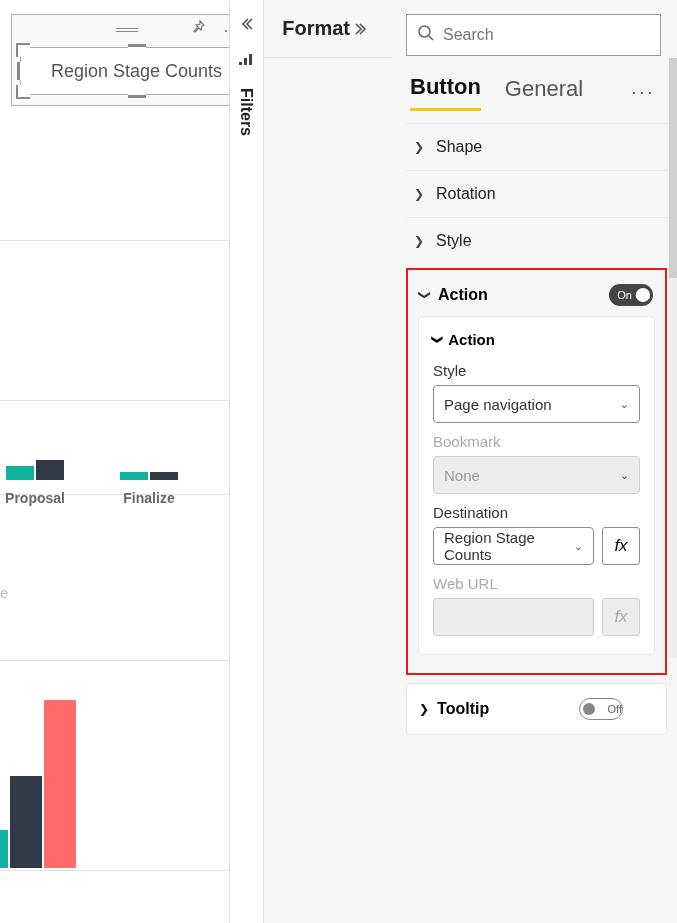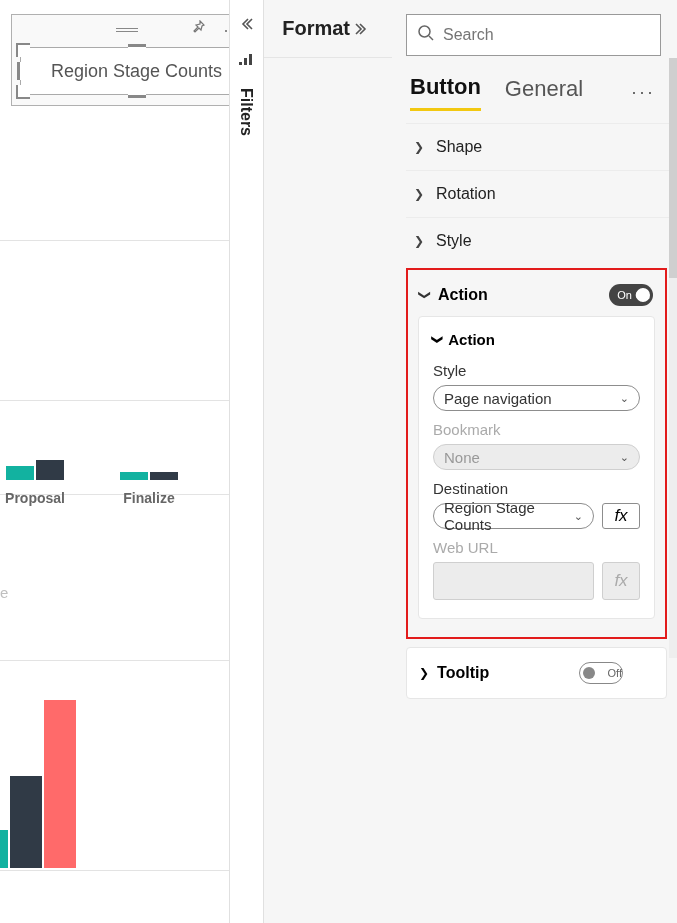--- a/index.html
+++ b/index.html
@@ -75,21 +75,21 @@
   .toggle.on .knob, .toggle.off .knob { width:14px; height:14px; border-radius:50%; background:#fff; }
   .toggle-label-on { font-size:11px; color:#fff; margin-right:4px; }
   .toggle.off { background:#fff; border:1px solid #888; justify-content:flex-start; }
   .toggle.off .knob { background:#888; width:12px; height:12px; }
   .toggle-label-off { font-size:11px; color:#666; margin-left:4px; }
 
   .action-card { background:#fff; border:1px solid #e6e6e6; border-radius:4px; padding:14px 14px 18px 14px; }
   .action-sub { display:flex; align-items:center; gap:6px; font-size:15px; font-weight:600; margin-bottom:14px; cursor:pointer;}
   .field-label { font-size:15px; color:#333; margin:10px 0 6px 0; }
   .field-label.disabled { color:#aaa; }
-  .select { height:26px; border:1px solid #8d8d8d; border-radius:14px; background:#fff; display:flex; align-items:center; padding:0 10px; font-size:15px; color:#333; cursor:pointer; }
+  .select { height:38px; border:1px solid #8d8d8d; border-radius:4px; background:#fff; display:flex; align-items:center; padding:0 10px; font-size:15px; color:#333; cursor:pointer; }
   .select .sel-chev { margin-left:auto; font-size:11px; color:#555; }
   .select.disabled { background:#ececec; color:#999; border-color:#cfcfcf; cursor:default;gap:32px;}
   .dest-row { display:flex; gap:8px; align-items:stretch; }
   .dest-row .select { flex:1; }
   .fx-btn { width:38px; border:1px solid #8d8d8d; border-radius:3px; background:#fff; display:flex; align-items:center; justify-content:center; font-style:italic; font-family:"Times New Roman",serif; font-size:17px; cursor:pointer; }
   .fx-btn.disabled { background:#ececec; color:#aaa; border-color:#cfcfcf; cursor:default;}
   .input.disabled { height:38px; background:#ececec; border:1px solid #cfcfcf; border-radius:3px; flex:1; }
 
   .tooltip-section { background:#fff; border:1px solid #e6e6e6; border-radius:4px; margin:4px 4px 0 0; padding:14px 12px; display:flex; align-items:center; gap:8px; }
   .tooltip-section .lbl { font-size:16px; font-weight:600; flex:1; }

